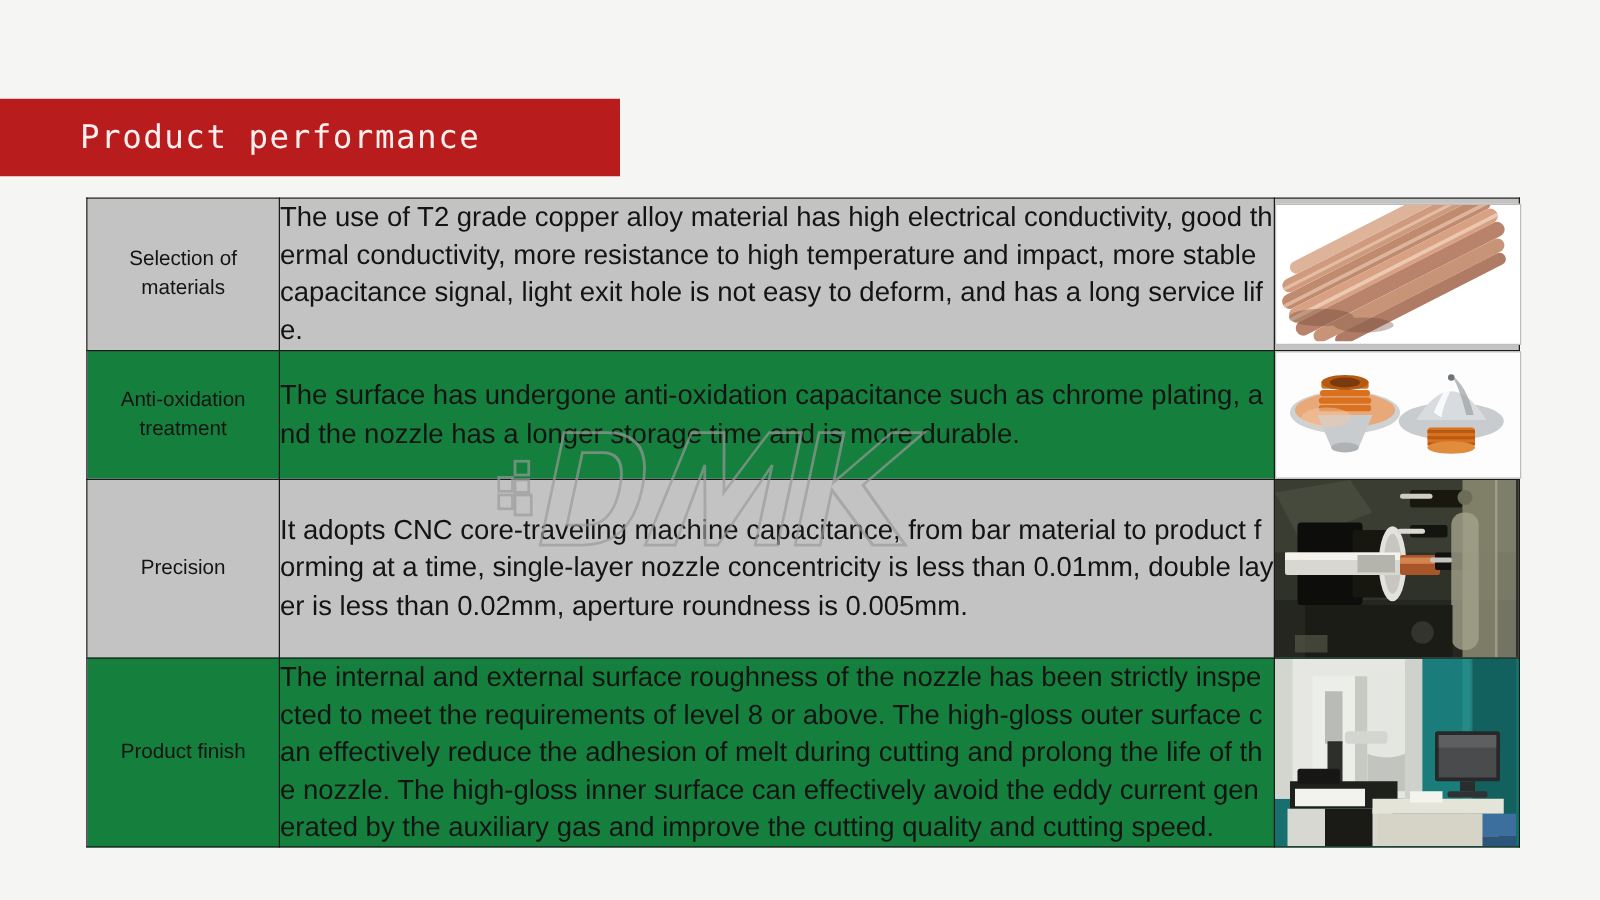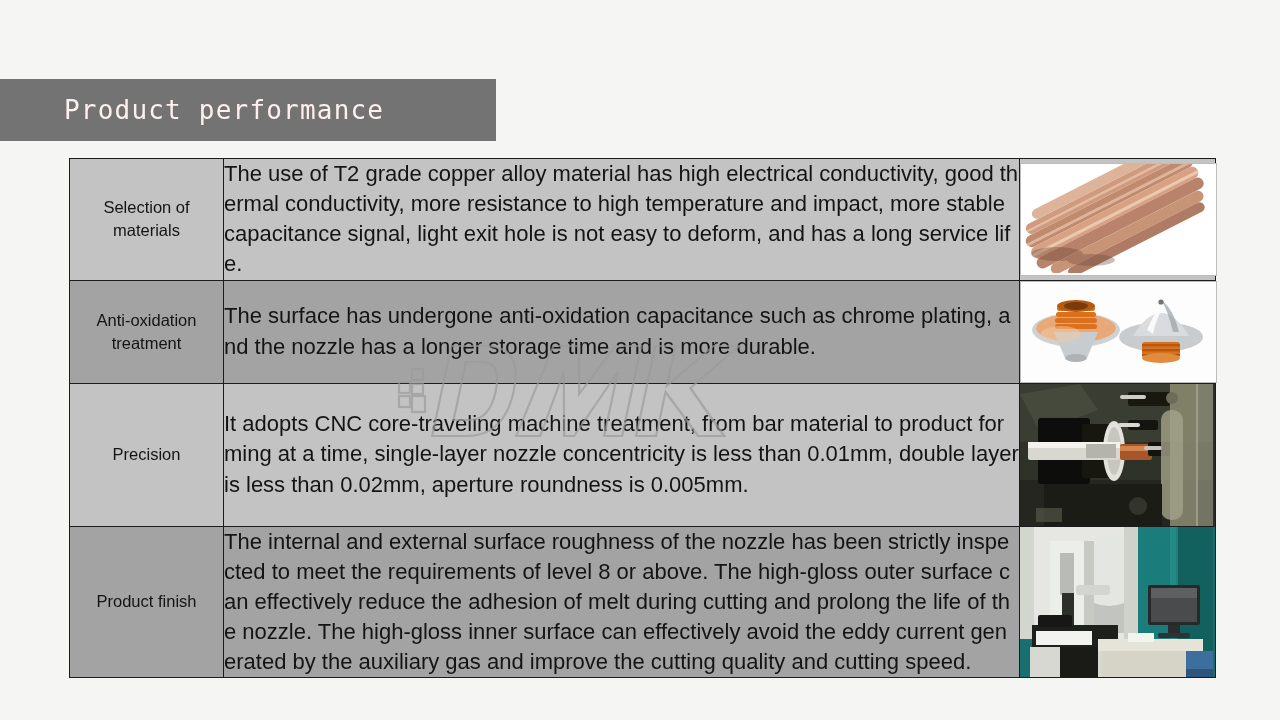--- a/index.html
+++ b/index.html
@@ -15,21 +15,21 @@
     position: relative;
   }
 
   
   #header-banner {
     position: absolute;
     left: 0;
     top: 79px;
     width: 496px;
     height: 62px;
-    background: #737373;
+    background: #b91c1c;
     display: flex;
     align-items: center;
   }
   #header-title {
     color: #fdf0ef;
     font-family: "DejaVu Sans Mono", "Liberation Mono", monospace;
     font-size: 26px;
     letter-spacing: 1.2px;
     margin-left: 64px;
     white-space: nowrap;
@@ -61,21 +61,21 @@
   #spec-table td {
     border: 1.2px solid #1c1c1c;
     vertical-align: middle;
     padding: 0;
   }
   .col-label  { width: 153px; }
   .col-desc   { width: 795px; }
   .col-image  { width: 195px; }
 
   tr.row-gray  td { background: #c3c3c3; }
-  tr.row-white td { background: #a3a3a3; }
+  tr.row-white td { background: #15803d; }
 
   .cell-label {
     text-align: center;
     font-size: 16.5px;
     color: #141414;
     line-height: 1.38;
     padding: 6px 8px;
     margin-left: 16px;
   }
   .cell-desc {
@@ -213,21 +213,21 @@
               </g>
               <ellipse cx="140" cy="76" rx="19" ry="5" fill="#e08c3c"></ellipse>
             </g>
           </svg>
         </div>
       </td>
     </tr>
 
     <tr class="row-gray">
       <td class="col-label cell-label">Precision</td>
-      <td class="col-desc cell-desc">It adopts CNC core-traveling machine treatment, from bar material to product forming at a time, single-layer nozzle concentricity is less than 0.01mm, double layer is less than 0.02mm, aperture roundness is 0.005mm.</td>
+      <td class="col-desc cell-desc">It adopts CNC core-traveling machine capacitance, from bar material to product forming at a time, single-layer nozzle concentricity is less than 0.01mm, double layer is less than 0.02mm, aperture roundness is 0.005mm.</td>
       <td class="col-image cell-image">
         <div class="photo-frame ph-cnc">
           <svg width="193" height="142" viewBox="0 0 193 142">
             <rect width="193" height="142" fill="#2f3229"></rect>
             <rect x="0" y="0" width="193" height="58" fill="#3a3d32"></rect>
             <rect x="0" y="96" width="193" height="46" fill="#24261f"></rect>
 
             <path d="M0 10 L60 0 L78 26 L20 48 Z" fill="#4a4d40" opacity="0.8"></path>
 
             <rect x="18" y="34" width="52" height="66" rx="3" fill="#0d0d0b"></rect>

